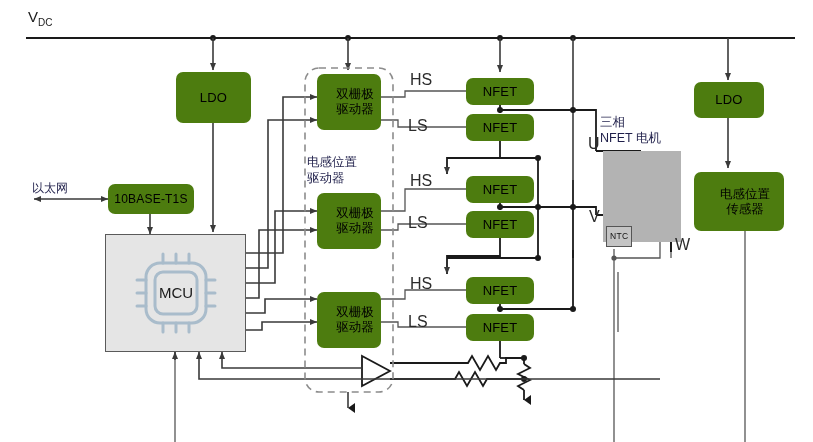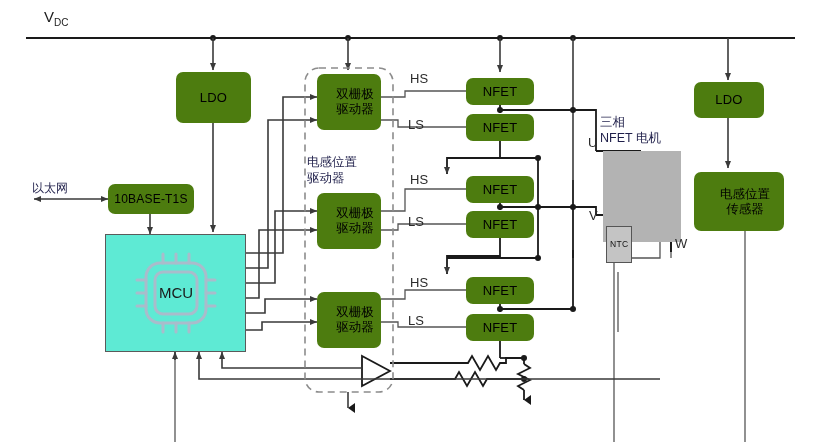--- a/index.html
+++ b/index.html
@@ -55,46 +55,46 @@
     align-items: center;
     justify-content: center;
     text-align: center;
     line-height: 1.18;
     box-sizing: border-box;
   }
   .blk-en { font-size: 13px; letter-spacing: .2px; }
   .blk-cn { font-size: 12.5px; padding-left: 12px; }
   .mcu-box {
     position: absolute;
-    background: #5eead4;
+    background: #e5e5e5;
     border: 1px solid #5a5a5a;
     box-sizing: border-box;
   }
   .motor-box {
     position: absolute;
     background: #B3B3B3;
     box-sizing: border-box;
   }
   .lbl {
     position: absolute;
     color: #2b2b2b;
     white-space: nowrap;
   }
-  .lbl-sm { font-size: 13px; }
+  .lbl-sm { font-size: 16px; }
   .lbl-md { font-size: 12px; }
   .lbl-cn { font-size: 12.5px; color: #1f1f4a; line-height: 1.25; }
   .lbl-vdc { font-size: 15px; color: #1a1a1a; }
   .lbl-vdc sub { font-size: 10px; }
   .ntc-tag {
     position: absolute;
     border: 1px solid #555;
     background: #C4C4C4;
     font-size: 8.5px;
     color: #111;
-    padding: 12px 3px;
+    padding: 4px 3px;
     line-height: 1.3;
     letter-spacing: .3px;
   }
   .mcu-icon {
     position: absolute;
     left: 50%;
     top: 50%;
     transform: translate(-50%, -50%);
   }
   .mcu-icon text {
@@ -267,21 +267,21 @@
     </g>
 
     <g>
       <path class="wire-power" d="M671,252 L671,230"></path>
       <path class="wire-thin" d="M671,252 L671,258"></path>
     </g>
 
     <rect class="dashbox" x="305" y="68" width="88" height="324"></rect>
   </svg>
 
-  <div class="lbl lbl-vdc" style="left:44px; top:8px;">
+  <div class="lbl lbl-vdc" style="left:28px; top:8px;">
     <span>V</span><sub>DC</sub>
   </div>
 
   <div class="blk blk-en" style="left:176px; top:72px; width:75px; height:51px;">LDO</div>
 
   <div class="lbl lbl-md" style="left:32px; top:180px; color:#1f1f4a;">以太网</div>
 
   <div class="blk blk-en" style="left:108px; top:184px; width:86px; height:30px; font-size:12px;">10BASE-T1S</div>
 
   <div class="mcu-box" style="left:105px; top:234px; width:141px; height:118px;">

